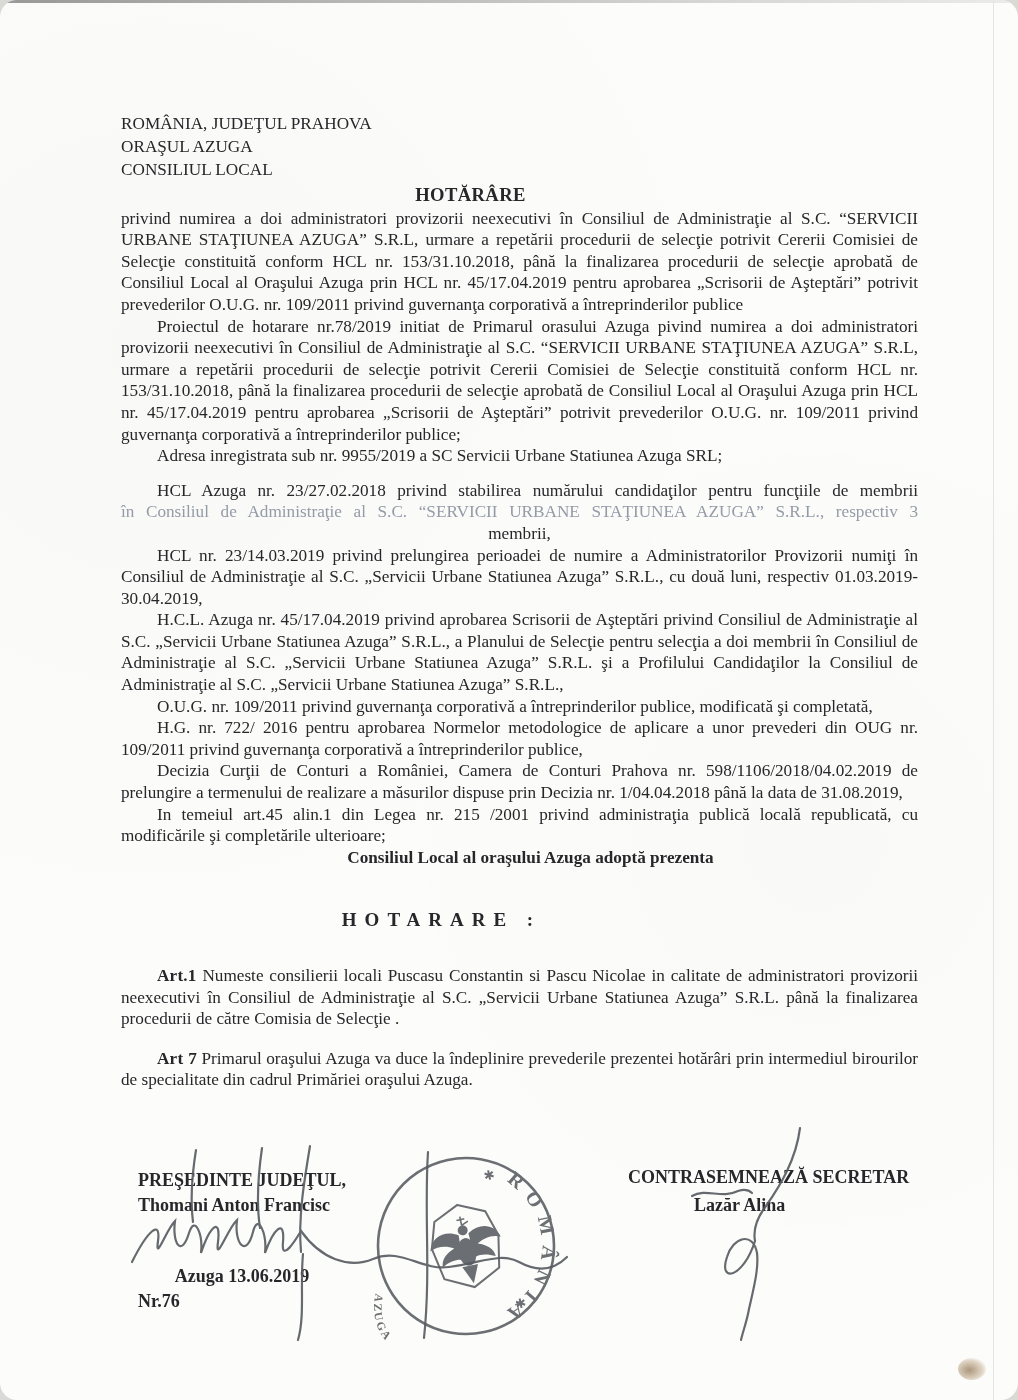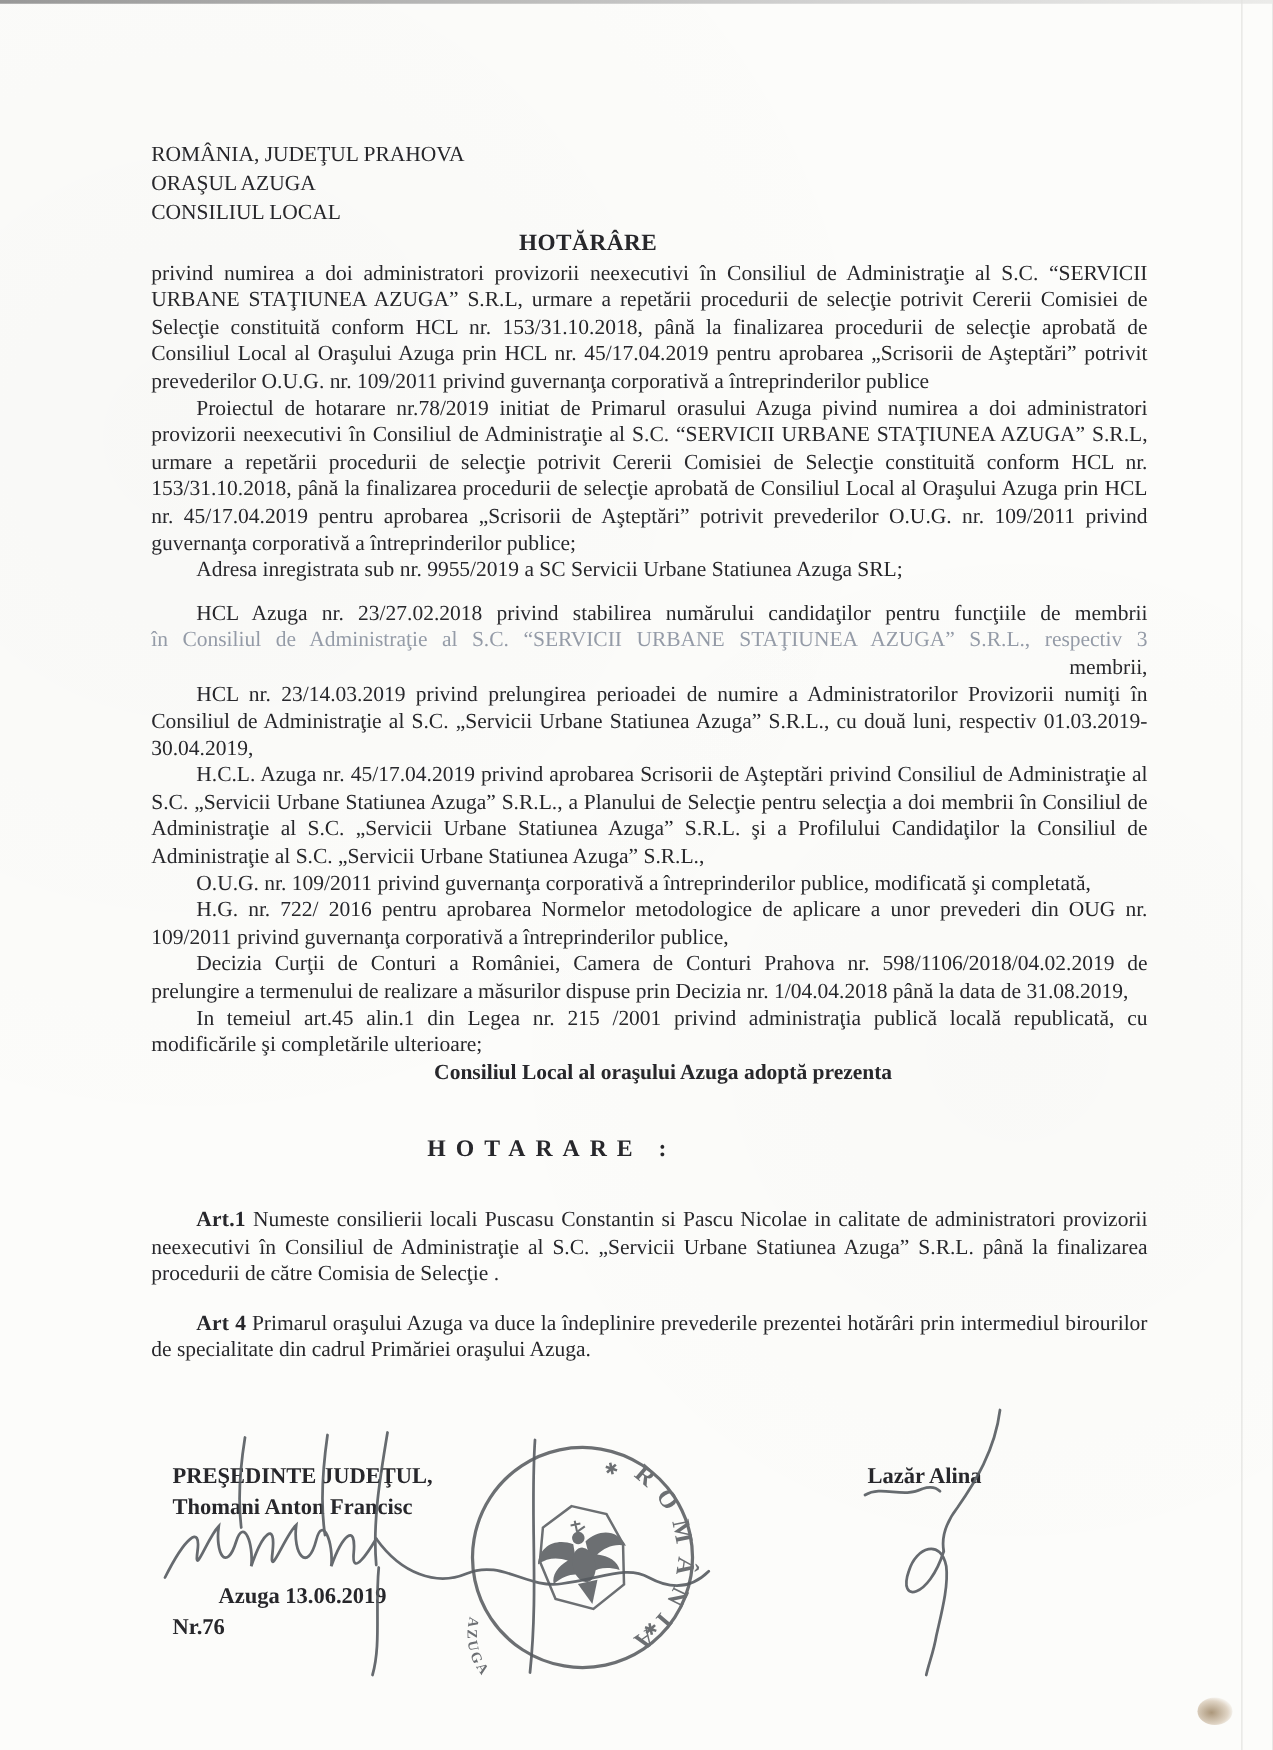--- a/index.html
+++ b/index.html
@@ -3,21 +3,21 @@
 <meta charset="utf-8">
 <style>
   html,body{margin:0;padding:0;background:#d9d9d6;}
   .page{
     position:relative;width:1018px;height:1400px;margin:0 auto;
     background:#fcfcfa;
     background-image:
       radial-gradient(circle at 15% 25%, rgba(0,0,0,.015), transparent 45%),
       radial-gradient(circle at 80% 60%, rgba(0,0,0,.012), transparent 40%);
     font-family:"Liberation Serif", "DejaVu Serif", serif;
-    color:#27272b;overflow:hidden;
+    color:#27272b;overflow:hidden;border-radius:17px;
   }
   .scan-top{position:absolute;top:0;left:0;width:100%;height:3px;
     background:linear-gradient(90deg,#6e6e6e,#9a9a9a 35%,#c6c6c6 70%,#e4e4e2);opacity:.7;}
   .edge-right{position:absolute;top:0;left:993px;width:1px;height:100%;background:#e4e4e1;}
   .smudge{position:absolute;left:958px;top:1358px;width:28px;height:22px;border-radius:50%;
     background:radial-gradient(ellipse at 40% 55%, rgba(118,84,38,.6), rgba(150,110,60,.28) 55%, transparent 78%);}
   .content{position:absolute;left:121px;top:112px;width:797px;font-size:17.2px;line-height:21.6px;}
   .hdr div{line-height:23px;}
   .doc-title{font-weight:bold;font-size:18.6px;letter-spacing:.4px;width:fit-content;
     margin:3px auto 2px;transform:translateX(-49px);}
@@ -25,21 +25,21 @@
   .ind{text-indent:36px;}
   .mt16{margin-top:16px;}
   .mt13{margin-top:13px;}
   .adopt{font-weight:bold;text-indent:22px;text-align:center;}
   .decision{font-weight:bold;font-size:19px;letter-spacing:.42em;width:fit-content;
     margin:41px auto 34px;transform:translateX(-78px);text-align:center;}
   .art{margin-top:18px;}
   .art b{letter-spacing:.2px;}
   .jline{display:block;text-align:justify;text-align-last:justify;}
   .jl-first{text-indent:36px;}
-  .jl-last{display:block;text-align:right;}
+  .jl-last{display:block;text-align:center;}
   .faded{color:#949bа7;color:#949ba7;filter:blur(.35px);}
   .sig-left{position:absolute;left:138px;top:1168px;font-weight:bold;font-size:18px;line-height:25px;}
   .sig-left .date{margin-top:46px;text-align:center;}
   .sig-right{position:absolute;left:628px;top:1165px;font-weight:bold;font-size:18px;line-height:25px;}
   .sig-right .sec-name{margin-left:66px;margin-top:3px;}
   .stamp{position:absolute;left:366px;top:1146px;}
   .ink{position:absolute;left:0;top:1100px;pointer-events:none;}
 </style>
 </head>
 <body>
@@ -78,32 +78,33 @@
     <p class="ind">H.G. nr. 722/ 2016 pentru aprobarea Normelor metodologice de aplicare a unor prevederi din OUG nr. 109/2011 privind guvernanţa corporativă a întreprinderilor publice,</p>
     <p class="ind">Decizia Curţii de Conturi a României, Camera de Conturi Prahova nr. 598/1106/2018/04.02.2019 de prelungire a termenului de realizare a măsurilor dispuse prin Decizia nr. 1/04.04.2018 până la data de 31.08.2019,</p>
     <p class="ind">In temeiul art.45 alin.1 din Legea nr. 215 /2001 privind administraţia publică locală republicată, cu modificările şi completările ulterioare;</p>
 
     <p class="adopt">Consiliul Local al oraşului Azuga adoptă prezenta</p>
 
     <div class="decision">HOTARARE :</div>
 
     <p class="ind art"><b>Art.1</b><span> Numeste consilierii locali Puscasu Constantin si Pascu Nicolae in calitate de administratori provizorii neexecutivi în Consiliul de Administraţie al S.C. „Servicii Urbane Statiunea Azuga” S.R.L. până la finalizarea procedurii de către Comisia de Selecţie .</span></p>
 
-    <p class="ind art"><b>Art 4</b><span> Primarul oraşului Azuga va duce la îndeplinire prevederile prezentei hotărâri prin intermediul birourilor de specialitate din cadrul Primăriei oraşului Azuga.</span></p>
+    <p class="ind art"><b>Art 7</b><span> Primarul oraşului Azuga va duce la îndeplinire prevederile prezentei hotărâri prin intermediul birourilor de specialitate din cadrul Primăriei oraşului Azuga.</span></p>
 
   </div>
 
   <div class="sig-left">
     <div>PREŞEDINTE JUDEŢUL,</div>
     <div>Thomani Anton Francisc</div>
     <div class="date">Azuga 13.06.2019</div>
     <div>Nr.76</div>
   </div>
 
   <div class="sig-right">
+    <div>CONTRASEMNEAZĂ  SECRETAR</div>
     <div class="sec-name">Lazăr Alina</div>
   </div>
 
   <svg class="stamp" width="200" height="200" viewBox="0 0 200 200">
     <defs>
       <path id="p-cw" d="M 100,24 a 76,76 0 1 1 -0.01,0"></path>
       <path id="p-ccw" d="M 100,176 a 76,76 0 1 0 0.01,0"></path>
       <path id="p-ccw-in" d="M 100,157 a 57,57 0 1 0 0.01,0"></path>
       <path id="p-ccw-bot" d="M 48,100 a 52,52 0 1 0 0.01,0"></path>
     </defs>

